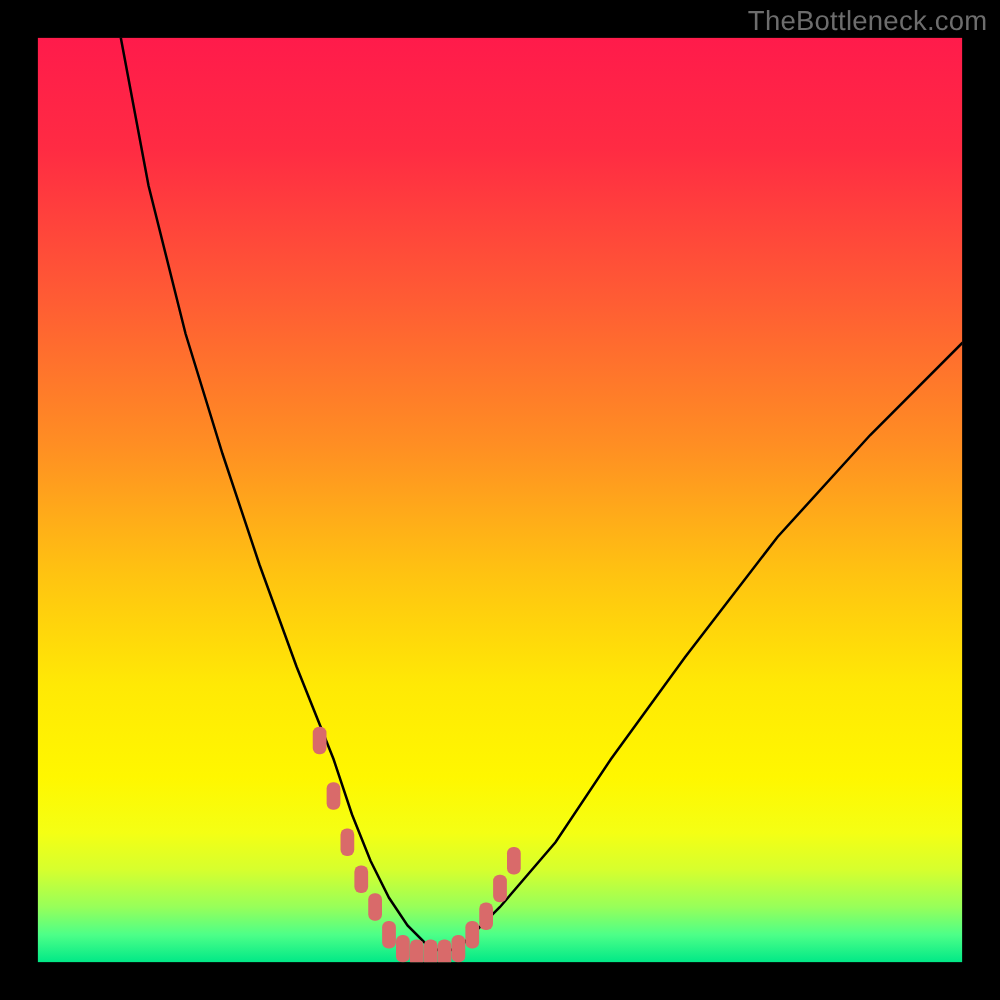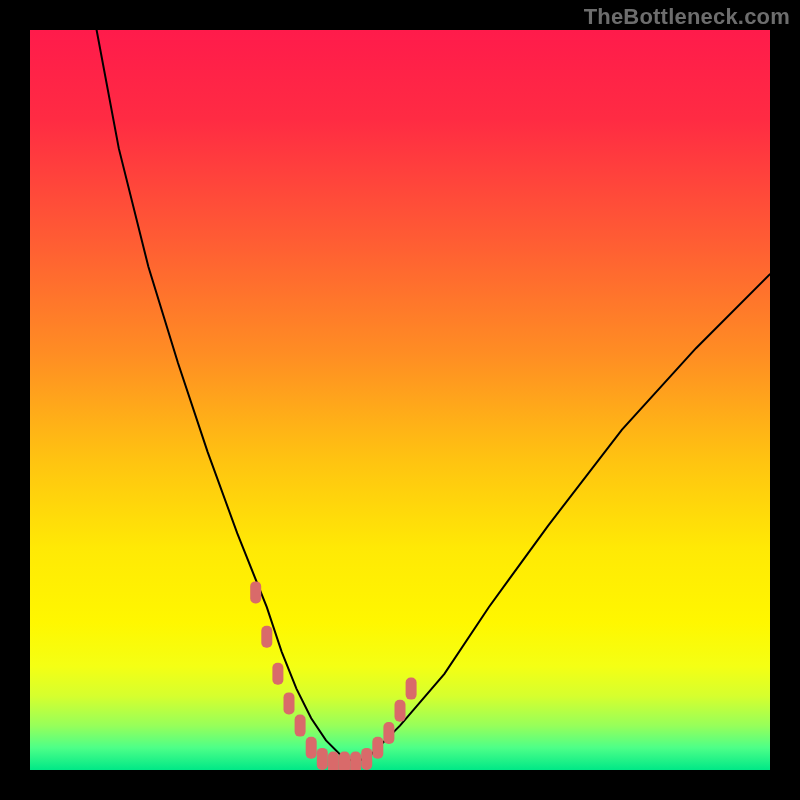--- a/index.html
+++ b/index.html
@@ -16,21 +16,21 @@
     width: 800px;
     height: 800px;
     background: #000;
   }
   .watermark {
     position: absolute;
     top: 4px;
     right: 10px;
     color: #6d6d6d;
     font-size: 22px;
-    font-weight: 700;
+    font-weight: 400;
     letter-spacing: 0.2px;
   }
   .plot {
     position: absolute;
     left: 30px;
     top: 30px;
     width: 740px;
     height: 740px;
     overflow: hidden;
   }

